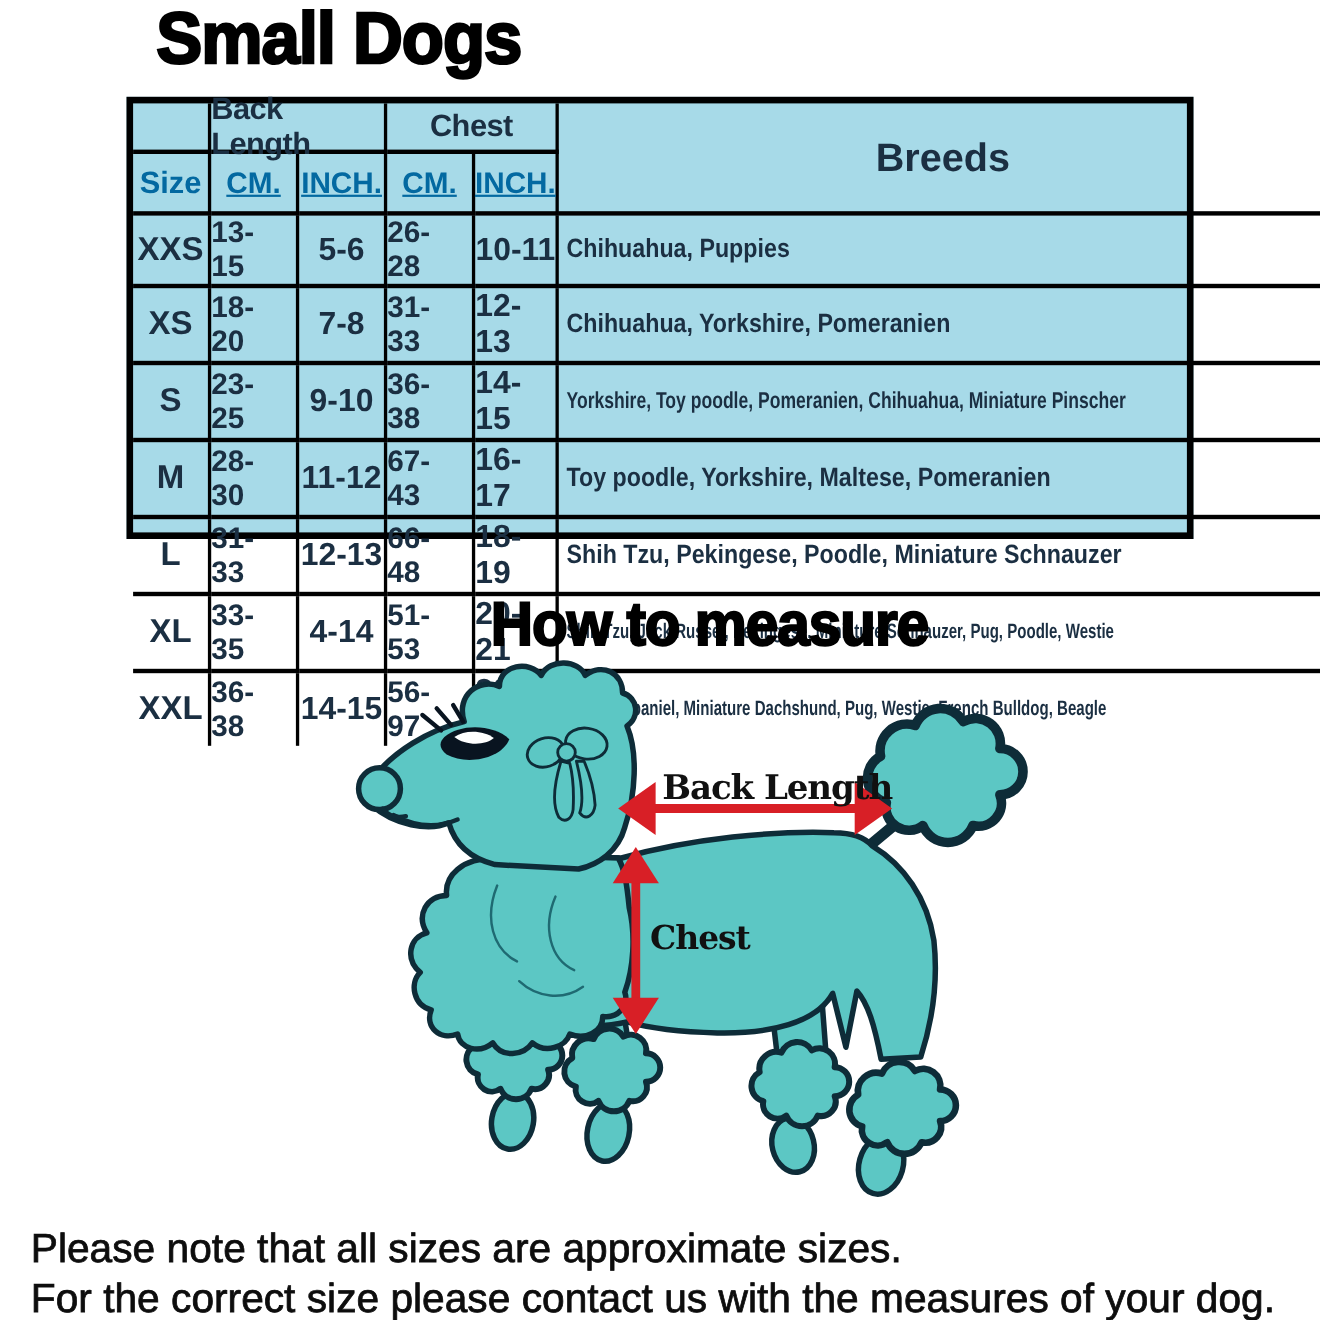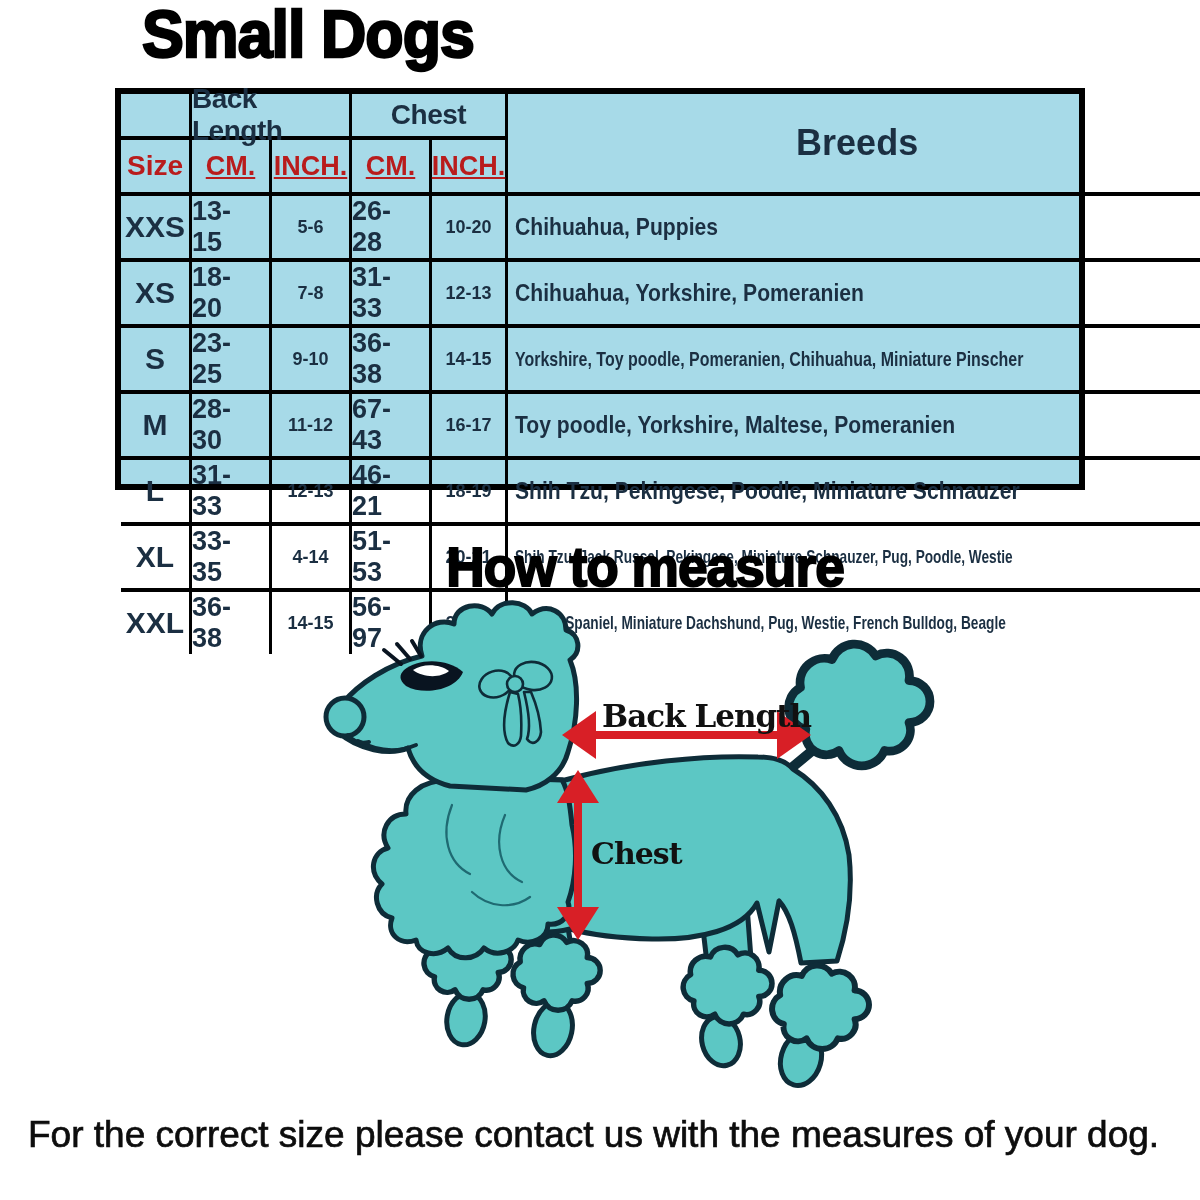--- a/index.html
+++ b/index.html
@@ -28,26 +28,26 @@
     grid-template-rows:46px 56px repeat(7,1fr);
     font-weight:bold;color:#1b2f42;
   }
   .c{display:flex;align-items:center;justify-content:center;
      border-right:3px solid #000;border-bottom:4px solid #000;box-sizing:border-box;}
   .noR{border-right:none!important;}
   .noB{border-bottom:none!important;}
   .span2{grid-column:span 2;}
   .breeds-h{grid-column:6;grid-row:1/3;border-right:none;font-size:36px;}
   .h1{font-size:28px;letter-spacing:-.5px;}
-  .red{color:#b91c1c;}
+  .red{color:#0369a1;}
   .hsize{font-size:28px;}
   .hcm{font-size:27px;text-decoration:underline;}
   .sizeval{font-size:30px;}
   .num{font-size:27px;justify-content:flex-end;padding-right:8px;}
-  .numc{font-size:18px;}
+  .numc{font-size:29px;}
   .bd{justify-content:flex-start;padding-left:7px;overflow:visible;}
   .bd span{display:inline-block;white-space:nowrap;transform-origin:left center;}
   .t1{font-size:24px;transform:scaleX(.88);}
   .t2{font-size:21px;transform:scaleX(.76);}
   .t3{font-size:19px;transform:scaleX(.72);}
   
   .dog-wrap{position:absolute;left:300px;top:600px;width:700px;height:510px;}
   .arrow-label{
     position:absolute;font-family:"DejaVu Serif",serif;font-weight:bold;
     color:#111;white-space:nowrap;letter-spacing:-1px;
@@ -76,21 +76,21 @@
   <div class="c red hsize">Size</div>
   <div class="c red hcm">CM.</div>
   <div class="c red hcm">INCH.</div>
   <div class="c red hcm">CM.</div>
   <div class="c red hcm">INCH.</div>
 
   <div class="c sizeval">XXS</div>
   <div class="c num">13-15</div>
   <div class="c numc">5-6</div>
   <div class="c num">26-28</div>
-  <div class="c numc">10-20</div>
+  <div class="c numc">10-11</div>
   <div class="c bd noR">
       <span class="t1">Chihuahua, Puppies</span>
     </div>
 
   <div class="c sizeval">XS</div>
   <div class="c num">18-20</div>
   <div class="c numc">7-8</div>
   <div class="c num">31-33</div>
   <div class="c numc">12-13</div>
   <div class="c bd noR">
@@ -111,21 +111,21 @@
   <div class="c numc">11-12</div>
   <div class="c num">67-43</div>
   <div class="c numc">16-17</div>
   <div class="c bd noR">
       <span class="t1">Toy poodle, Yorkshire, Maltese, Pomeranien</span>
     </div>
 
   <div class="c sizeval">L</div>
   <div class="c num">31-33</div>
   <div class="c numc">12-13</div>
-  <div class="c num">46-21</div>
+  <div class="c num">66-48</div>
   <div class="c numc">18-19</div>
   <div class="c bd noR">
       <span class="t1">Shih Tzu, Pekingese, Poodle, Miniature Schnauzer</span>
     </div>
 
   <div class="c sizeval">XL</div>
   <div class="c num">33-35</div>
   <div class="c numc">4-14</div>
   <div class="c num">51-53</div>
   <div class="c numc">20-21</div>
@@ -268,14 +268,15 @@
         <polygon points="278,340 257,307 299,307"></polygon>
       </g>
     </g>
   </svg>
 </div>
 
 <div class="arrow-label lbl-back">Back Length</div>
 <div class="arrow-label lbl-chest">Chest</div>
 
 <div class="footer">
+  <div>Please note that all sizes are approximate sizes.</div>
   <div>For the correct size please contact us with the measures of your dog.</div>
 </div>
 
 </body></html>

